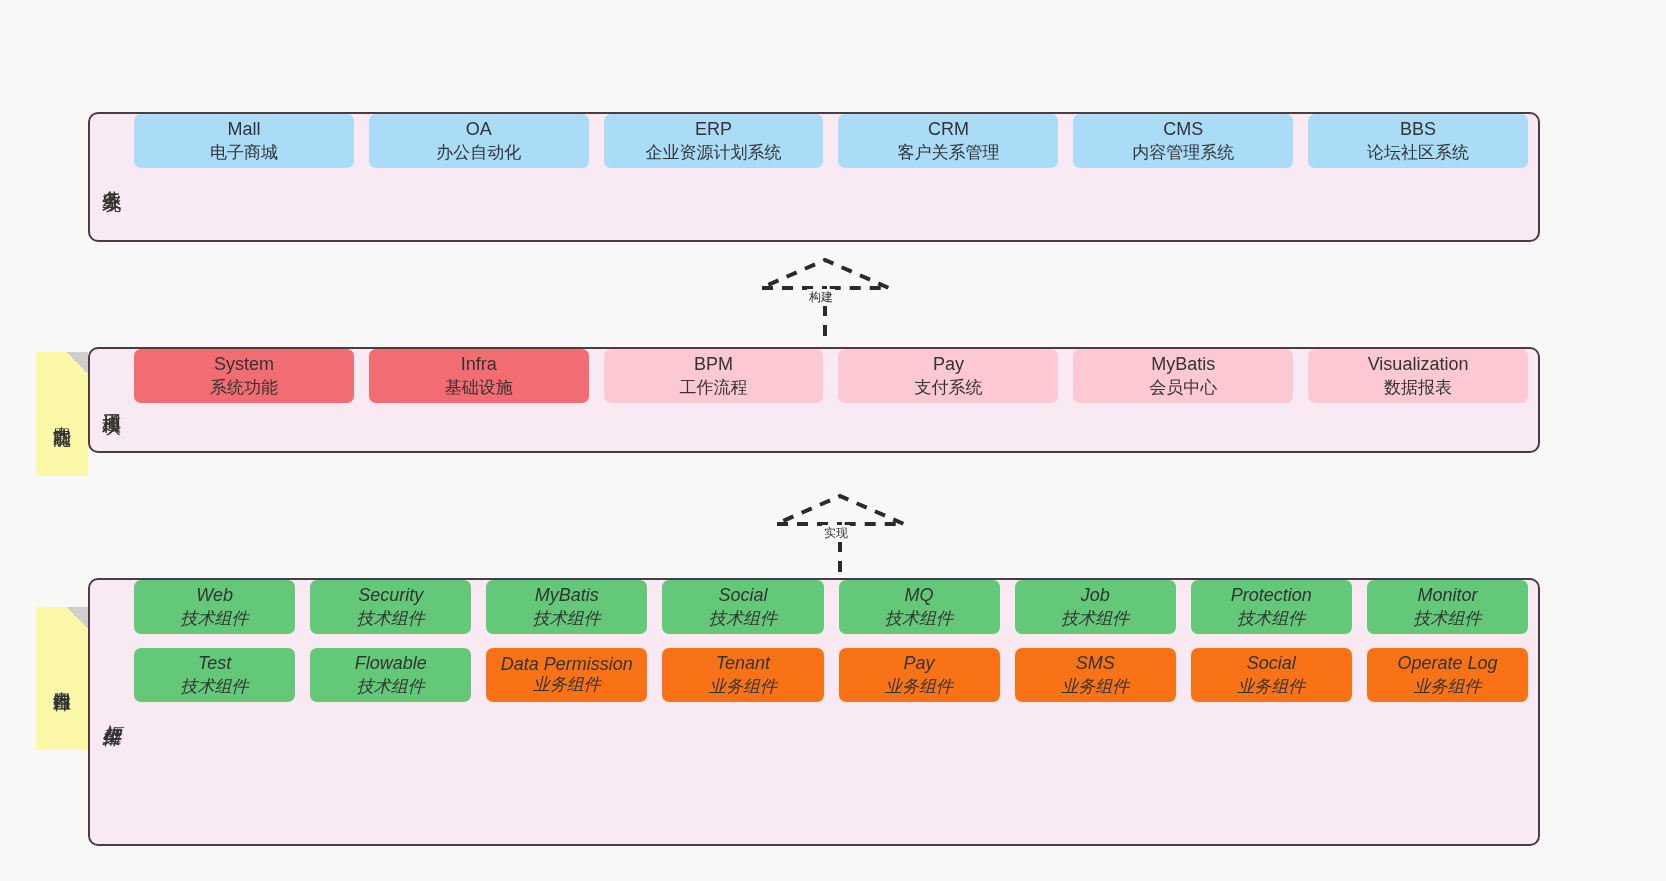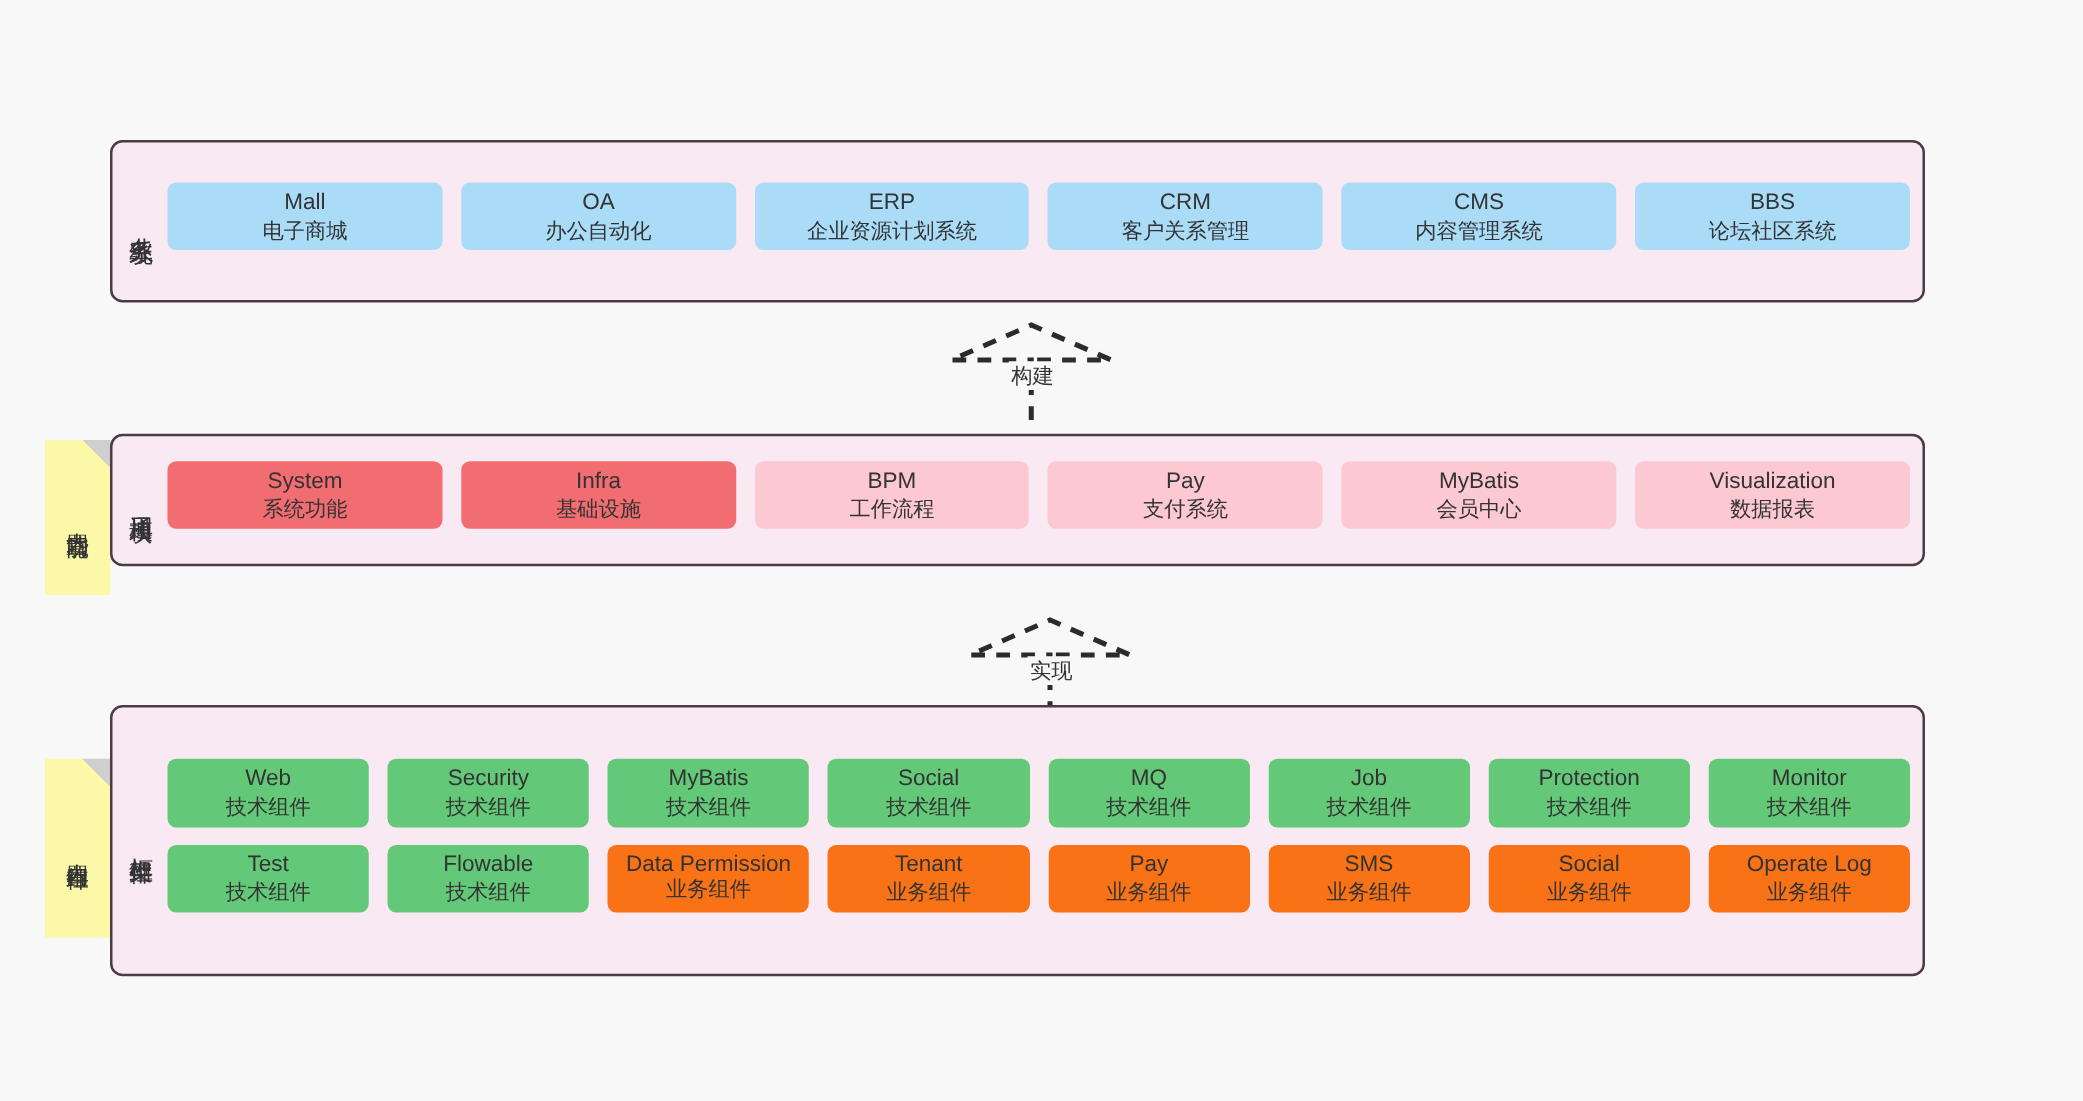--- a/index.html
+++ b/index.html
@@ -36,21 +36,20 @@
     color:#333;
     writing-mode:vertical-rl;
     text-orientation:upright;
     white-space:nowrap;
     user-select:none;
   }
   .layer-body{
     flex:1 1 auto;
     display:flex;
     flex-direction:column;
-    justify-content:center;
     gap:14px;
     padding:0 10px 8px 0;
   }
   .row{
     display:flex;
     gap:15px;
     justify-content:space-between;
   }
 
   
@@ -97,21 +96,21 @@
     top:0;right:0;
     width:22px;height:22px;
     background:linear-gradient(225deg,#cfcfcf 0 50%,transparent 50% 100%);
   }
 
   
   .arrow{position:absolute;}
   .arrow svg{display:block;overflow:visible;}
   .arrow-label{
     position:absolute;
-    font-size:17px;
+    font-size:12px;
     color:#333;
     background:#f8f8f8;
     padding:0 2px;
     white-space:nowrap;
     user-select:none;
   }
 </style>
 </head>
 <body>
 
@@ -193,21 +192,21 @@
     <span>内置功能</span>
   </div>
 
   <div class="arrow" style="left:770px;top:492px;width:145px;height:86px;">
     <svg width="145" height="86" viewBox="0 0 145 86" aria-hidden="true">
       <path d="M70 80 L70 32 L6 32 L70 4 L134 32 L70 32" fill="none" stroke="#2b2b2b" stroke-width="4" stroke-dasharray="11,9" stroke-linecap="butt"></path>
     </svg>
     <span class="arrow-label" style="left:52px;top:33px;">实现</span>
   </div>
 
-  <div class="layer" style="left:88px;top:564px;width:1452px;height:217px;">
+  <div class="layer" style="left:88px;top:578px;width:1452px;height:268px;font-style:italic;">
     <div class="layer-label">框架组件</div>
     <div class="layer-body">
 
       <div class="row">
         <div class="node green">
           <span class="en">Web</span>
           <span class="cn">技术组件</span>
         </div>
         <div class="node green">
           <span class="en">Security</span>

